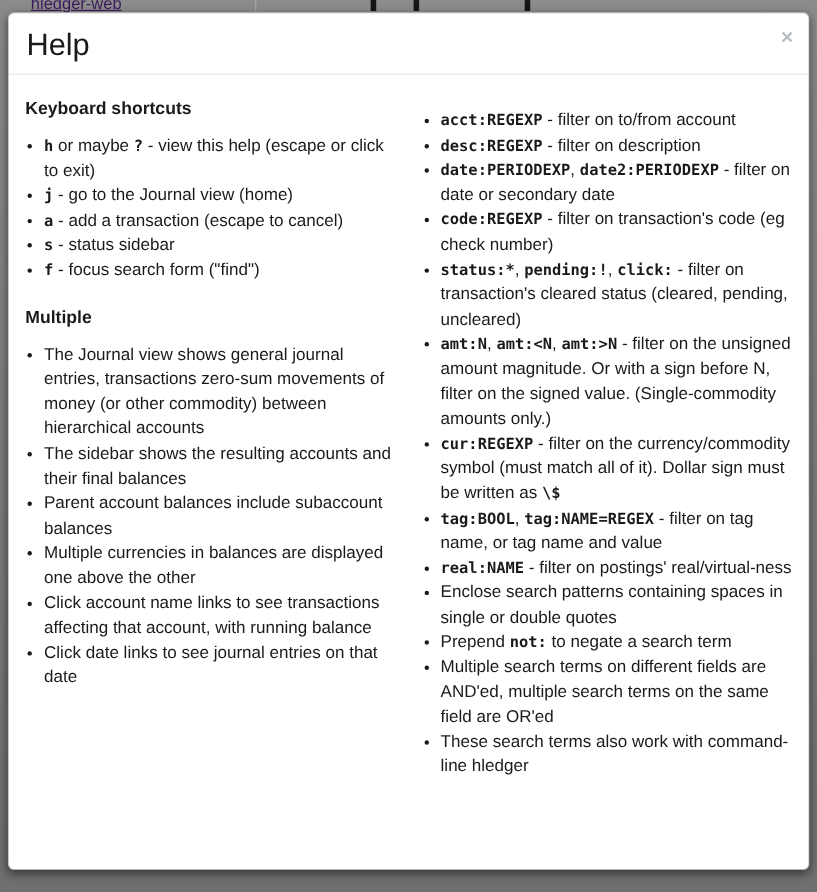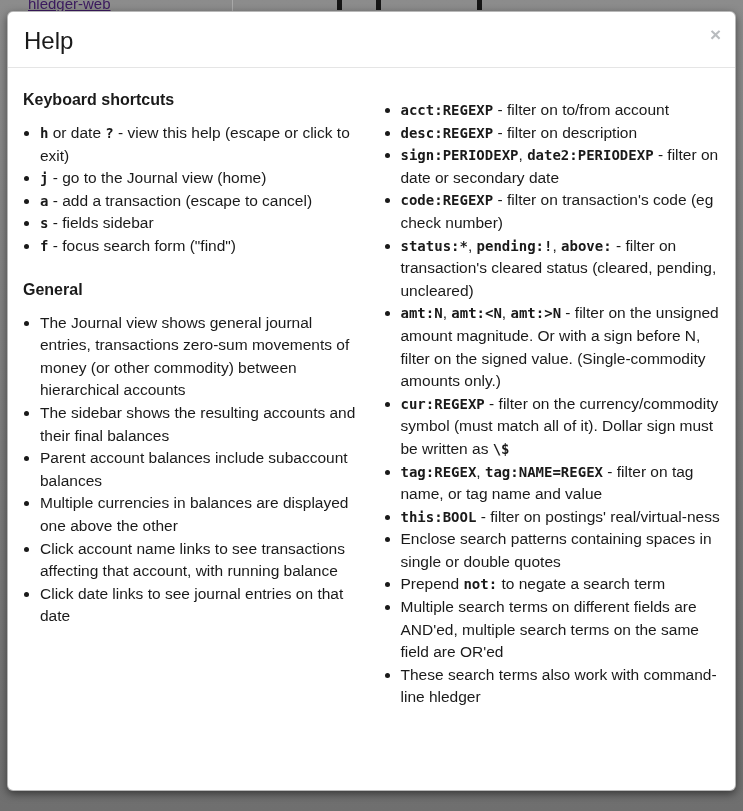--- a/index.html
+++ b/index.html
@@ -20,21 +20,21 @@
   .stem.s2{left:376px;}
   .stem.s3{left:477px;}
   .overlay{position:absolute;inset:0;background:rgba(0,0,0,0.0);} 
 
   .modal{
     position:absolute;left:7px;top:11px;width:729px;height:780px;box-sizing:border-box;
     background:#ffffff;border:1px solid rgba(0,0,0,0.28);border-radius:6px;
     box-shadow:0 3px 9px rgba(0,0,0,0.5);
   }
   .modal-header{position:relative;padding:15px 16px 12px 16px;border-bottom:1px solid #e5e5e5;}
-  .modal-title{margin:0;font-size:24px;font-weight:400;line-height:28px;color:#1a1a1a;}
+  .modal-title{margin:0;font-size:28px;font-weight:400;line-height:28px;color:#1a1a1a;}
   .close-btn{
     position:absolute;right:14px;top:13px;border:0;background:none;padding:0;
     font-size:19px;line-height:19px;font-weight:700;color:#b9bcbf;cursor:pointer;
     font-family:"Liberation Sans", sans-serif;
   }
   .modal-body{display:flex;padding:20px 15px 15px 15px;box-sizing:border-box;justify-content:center;}
   .col{width:50%;box-sizing:border-box;}
   .col-left{padding-right:12px;}
   .col-right{padding-left:12px;}
   .sec-heading{margin:0;font-size:16px;font-weight:700;line-height:23px;color:#1a1a1a;}
@@ -63,47 +63,47 @@
 
 <div class="modal">
   <div class="modal-header">
     <button class="close-btn">×</button>
     <h4 class="modal-title">Help</h4>
   </div>
   <div class="modal-body">
     <div class="col col-left">
         <h4 class="sec-heading">Keyboard shortcuts</h4>
         <ul class="help-list">
-          <li><code>h</code><span> or date </span><code>?</code><span> - view this help (escape or click to exit)</span></li>
+          <li><code>h</code><span> or maybe </span><code>?</code><span> - view this help (escape or click to exit)</span></li>
           <li><code>j</code><span> - go to the Journal view (home)</span></li>
           <li><code>a</code><span> - add a transaction (escape to cancel)</span></li>
-          <li><code>s</code><span> - fields sidebar</span></li>
+          <li><code>s</code><span> - status sidebar</span></li>
           <li><code>f</code><span> - focus search form ("find")</span></li>
         </ul>
-        <h4 class="sec-heading">General</h4>
+        <h4 class="sec-heading">Multiple</h4>
         <ul class="help-list">
           <li><span>The Journal view shows general journal entries, transactions zero-sum movements of money (or other commodity) between hierarchical accounts</span></li>
           <li><span>The sidebar shows the resulting accounts and their final balances</span></li>
           <li><span>Parent account balances include subaccount balances</span></li>
           <li><span>Multiple currencies in balances are displayed one above the other</span></li>
           <li><span>Click account name links to see transactions affecting that account, with running balance</span></li>
           <li><span>Click date links to see journal entries on that date</span></li>
         </ul>
       </div>
     <div class="col col-right">
         <ul class="help-list">
           <li><code>acct:REGEXP</code><span> - filter on to/from account</span></li>
           <li><code>desc:REGEXP</code><span> - filter on description</span></li>
-          <li><code>sign:PERIODEXP</code><span>, </span><code>date2:PERIODEXP</code><span> - filter on date or secondary date</span></li>
+          <li><code>date:PERIODEXP</code><span>, </span><code>date2:PERIODEXP</code><span> - filter on date or secondary date</span></li>
           <li><code>code:REGEXP</code><span> - filter on transaction's code (eg check number)</span></li>
-          <li><code>status:*</code><span>, </span><code>pending:!</code><span>, </span><code>above:</code><span> - filter on transaction's cleared status (cleared, pending, uncleared)</span></li>
+          <li><code>status:*</code><span>, </span><code>pending:!</code><span>, </span><code>click:</code><span> - filter on transaction's cleared status (cleared, pending, uncleared)</span></li>
           <li><code>amt:N</code><span>, </span><code>amt:&lt;N</code><span>, </span><code>amt:&gt;N</code><span> - filter on the unsigned amount magnitude. Or with a sign before N, filter on the signed value. (Single-commodity amounts only.)</span></li>
           <li><code>cur:REGEXP</code><span> - filter on the currency/commodity symbol (must match all of it). Dollar sign must be written as </span><code>\$</code></li>
-          <li><code>tag:REGEX</code><span>, </span><code>tag:NAME=REGEX</code><span> - filter on tag name, or tag name and value</span></li>
-          <li><code>this:BOOL</code><span> - filter on postings' real/virtual-ness</span></li>
+          <li><code>tag:BOOL</code><span>, </span><code>tag:NAME=REGEX</code><span> - filter on tag name, or tag name and value</span></li>
+          <li><code>real:NAME</code><span> - filter on postings' real/virtual-ness</span></li>
           <li><span>Enclose search patterns containing spaces in single or double quotes</span></li>
           <li><span>Prepend </span><code>not:</code><span> to negate a search term</span></li>
           <li><span>Multiple search terms on different fields are AND'ed, multiple search terms on the same field are OR'ed</span></li>
           <li><span>These search terms also work with command-line hledger</span></li>
         </ul>
       </div>
   </div>
 </div>
 
 </body></html>

